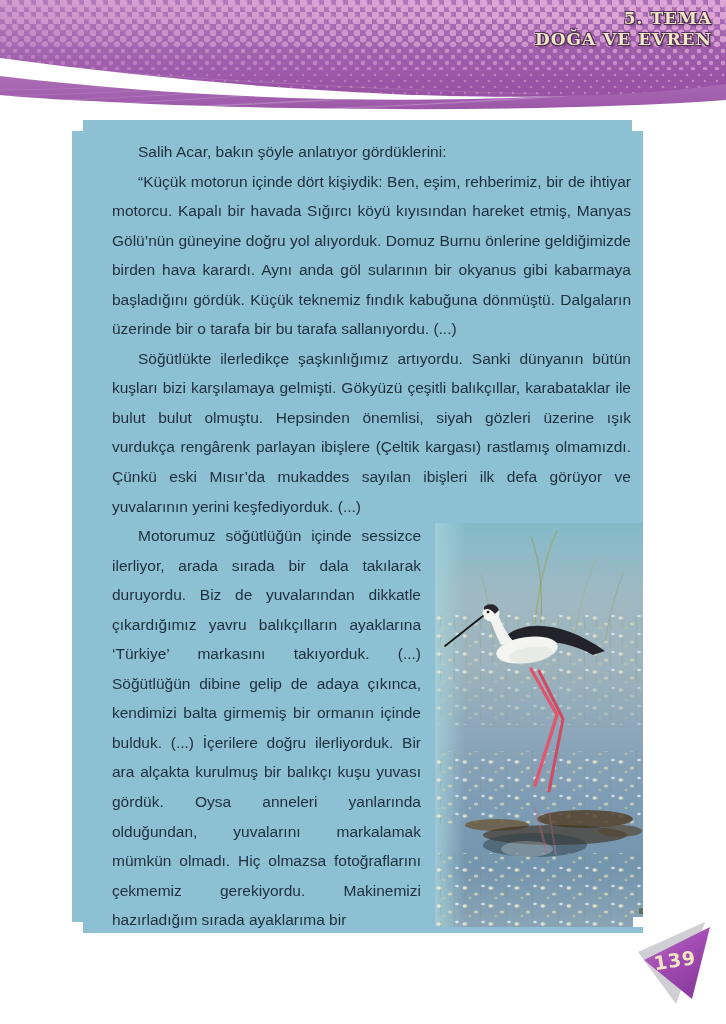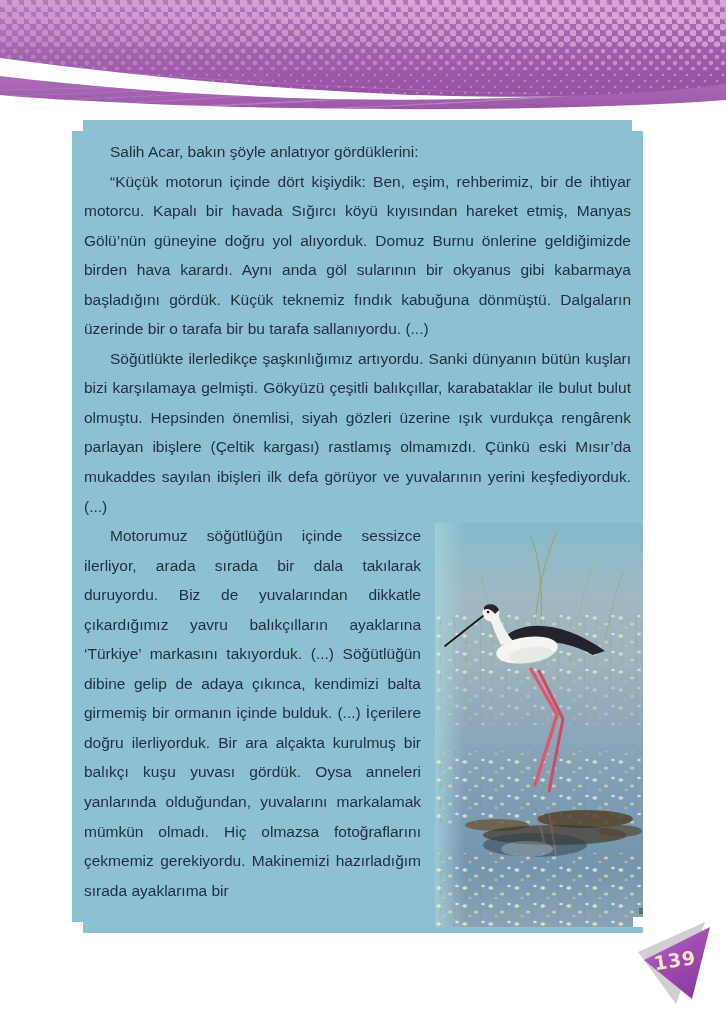--- a/index.html
+++ b/index.html
@@ -21,20 +21,21 @@
   }
   
   .panel{
     position:absolute;left:72px;top:120px;width:571px;height:813px;
     background:#8dc0d2;box-sizing:border-box;
     padding:17px 12px 0 12px;overflow:hidden;
   }
   .article{
     color:#1e2f3e;font-size:15.5px;line-height:29.55px;
     text-align:justify;
+    margin-left:28px;
   }
   .article p{margin:0;text-indent:26px;}
   .article b{font-weight:normal;}
   
   .notch{position:absolute;background:#ffffff;width:11px;height:11px;}
   .n-tl{left:0;top:0;}
   .n-tr{right:0;top:0;}
   .n-bl{left:0;bottom:0;}
   
   .photo{
@@ -114,20 +115,24 @@
         <rect x="0" y="24" width="726" height="22" fill="url(#dotB)"></rect>
         <rect x="0" y="46" width="726" height="24" fill="url(#dotC)"></rect>
         <rect x="0" y="70" width="726" height="30" fill="url(#dotD)"></rect>
       </g>
       <g clip-path="url(#clipTop)" fill="none" stroke="#ffffff">
         <path d="M-10,70 C150,84 300,94 520,98" opacity="0.18" stroke-width="1"></path>
         <path d="M-10,62 C150,76 320,88 540,94" opacity="0.13" stroke-width="1"></path>
       </g>
     </svg>
 
+    <div class="header-text">
+      <div>5. TEMA</div>
+      <div>DOĞA VE EVREN</div>
+    </div>
   </div>
 
   <div class="panel">
     <div class="notch n-tl"></div>
 
     <div class="notch n-tr"></div>
 
     <div class="notch n-bl"></div>
 
     <div class="article">

